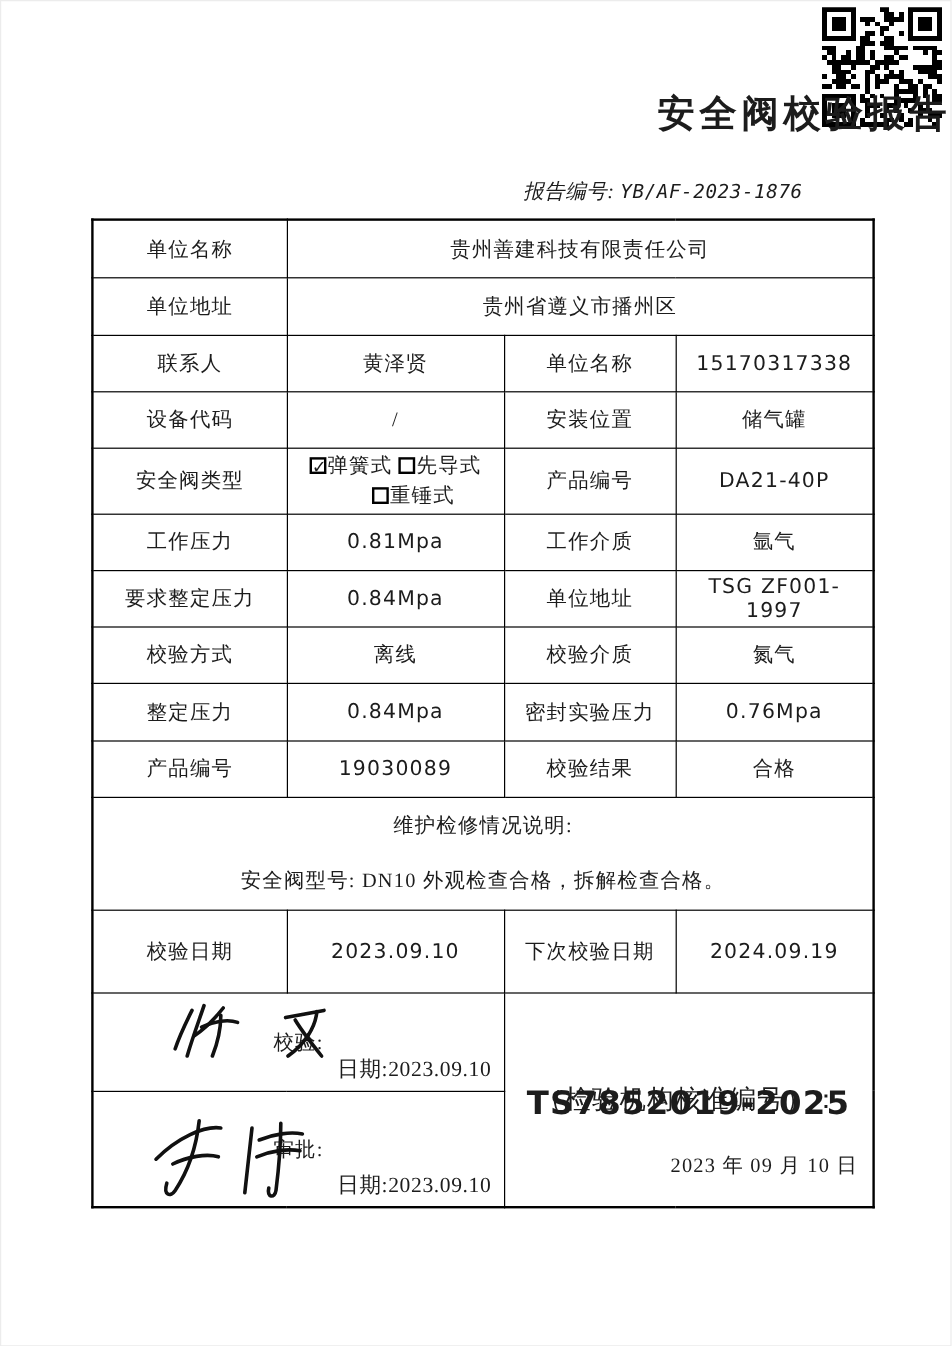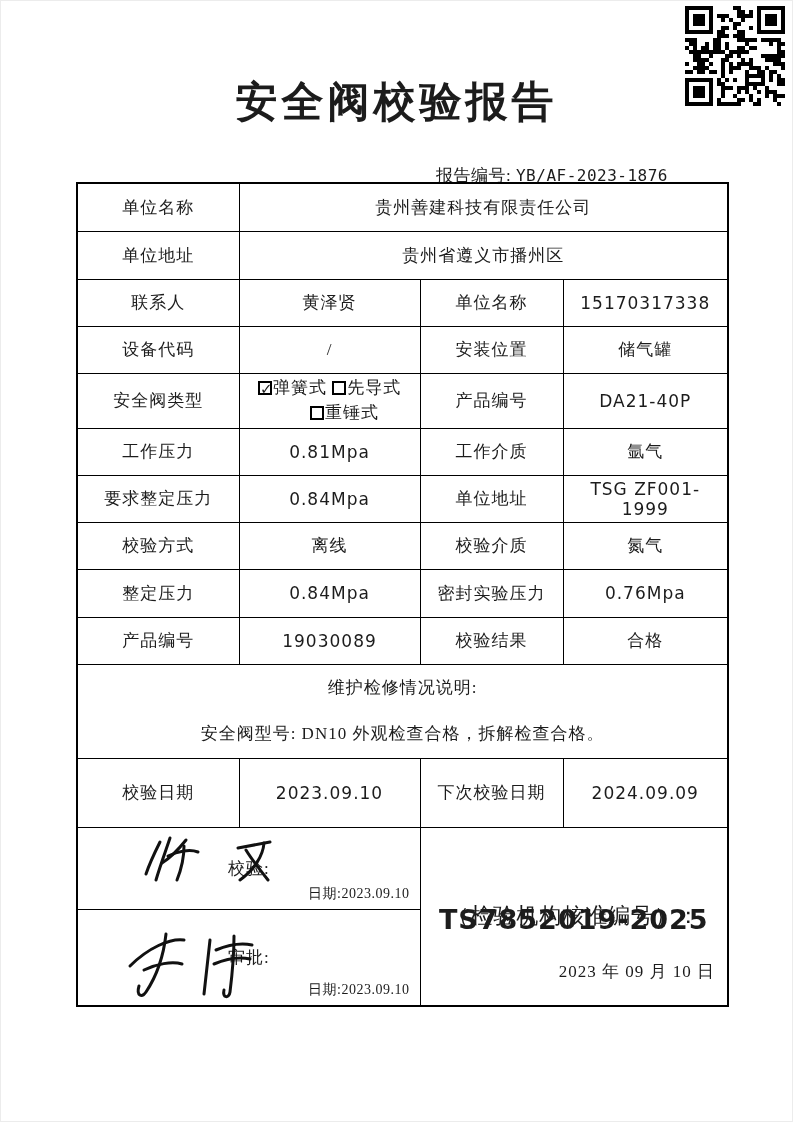--- a/index.html
+++ b/index.html
@@ -12,28 +12,29 @@
     overflow:hidden;
   }
   .page {
     position:absolute; inset:0;
     background:#fff;
     box-shadow: inset 0 0 0 1px #ececec;
   }
   
   .title {
     position:absolute; top:74px; left:0; width:100%;
-    text-align:center;
-    font-size:42px; font-weight:bold;
+    text-align:right;
+    font-size:31px; font-weight:bold;
     letter-spacing:4px;
   }
   .report-no {
-    position:absolute; top:164px; left:436px;
+    position:absolute; top:148px; left:436px;
     font-size:17px; letter-spacing:0.5px;
     white-space:nowrap;
+    font-style:italic;
   }
   .report-no .num { font-family:"DejaVu Sans Mono",monospace; font-size:16px; }
   .qr {
     position:absolute; top:6px; right:8px;
     width:100px; height:100px;
   }
   
   table.report {
     position:absolute; top:182px; left:76px;
     width:651px;
@@ -78,21 +79,21 @@
   
   td.sig {
     position:relative;
     text-align:left; vertical-align:top;
     padding:6px 8px;
     margin-top:18px;
   }
   .sig-label { font-size:17px; letter-spacing:1px; }
   .sig-date {
     position:absolute; right:10px; bottom:6px;
-    font-size:14px; letter-spacing:0.5px;
+    font-size:18px; letter-spacing:0.5px;
   }
   .sig-svg { position:absolute; stroke:#111; stroke-width:3; fill:none;
              stroke-linecap:round; stroke-linejoin:round; }
   td.org {
     position:relative;
     text-align:left; vertical-align:top;
     padding:8px 8px;
   }
   .org-label { font-size:22px; letter-spacing:1px;font-family:Liberation Serif, serif; }
   .org-number {
@@ -476,21 +477,21 @@
       <td class="lab">工作压力</td>
       <td class="val num">0.81Mpa</td>
       <td class="lab">工作介质</td>
       <td class="val">氩气</td>
     </tr>
 
     <tr style="height:47px">
       <td class="lab">要求整定压力</td>
       <td class="val num">0.84Mpa</td>
       <td class="lab">单位地址</td>
-      <td class="val num">TSG ZF001-1999</td>
+      <td class="val num">TSG ZF001-1997</td>
     </tr>
 
     <tr style="height:47px">
       <td class="lab">校验方式</td>
       <td class="val">离线</td>
       <td class="lab">校验介质</td>
       <td class="val">氮气</td>
     </tr>
 
     <tr style="height:48px">
@@ -511,21 +512,21 @@
       <td class="maint" colspan="4">
         <div>维护检修情况说明:</div>
         <div class="line2">安全阀型号: DN10 外观检查合格，拆解检查合格。</div>
       </td>
     </tr>
 
     <tr style="height:69px">
       <td class="lab">校验日期</td>
       <td class="val num">2023.09.10</td>
       <td class="lab">下次校验日期</td>
-      <td class="val num">2024.09.09</td>
+      <td class="val num">2024.09.19</td>
     </tr>
 
     <tr style="height:82px">
       <td class="sig" colspan="2">
         <span class="sig-label">校验:</span>
         <svg class="sig-svg" style="left:60px; top:2px;" width="170" height="56" viewBox="0 0 170 56">
           <path d="M22,12 C17,22 12,32 8,44"></path>
           <path d="M32,8 C28,20 22,36 18,50"></path>
           <path d="M48,10 C40,20 32,28 24,33"></path>
           <path d="M30,26 C40,21 52,19 60,22"></path>

